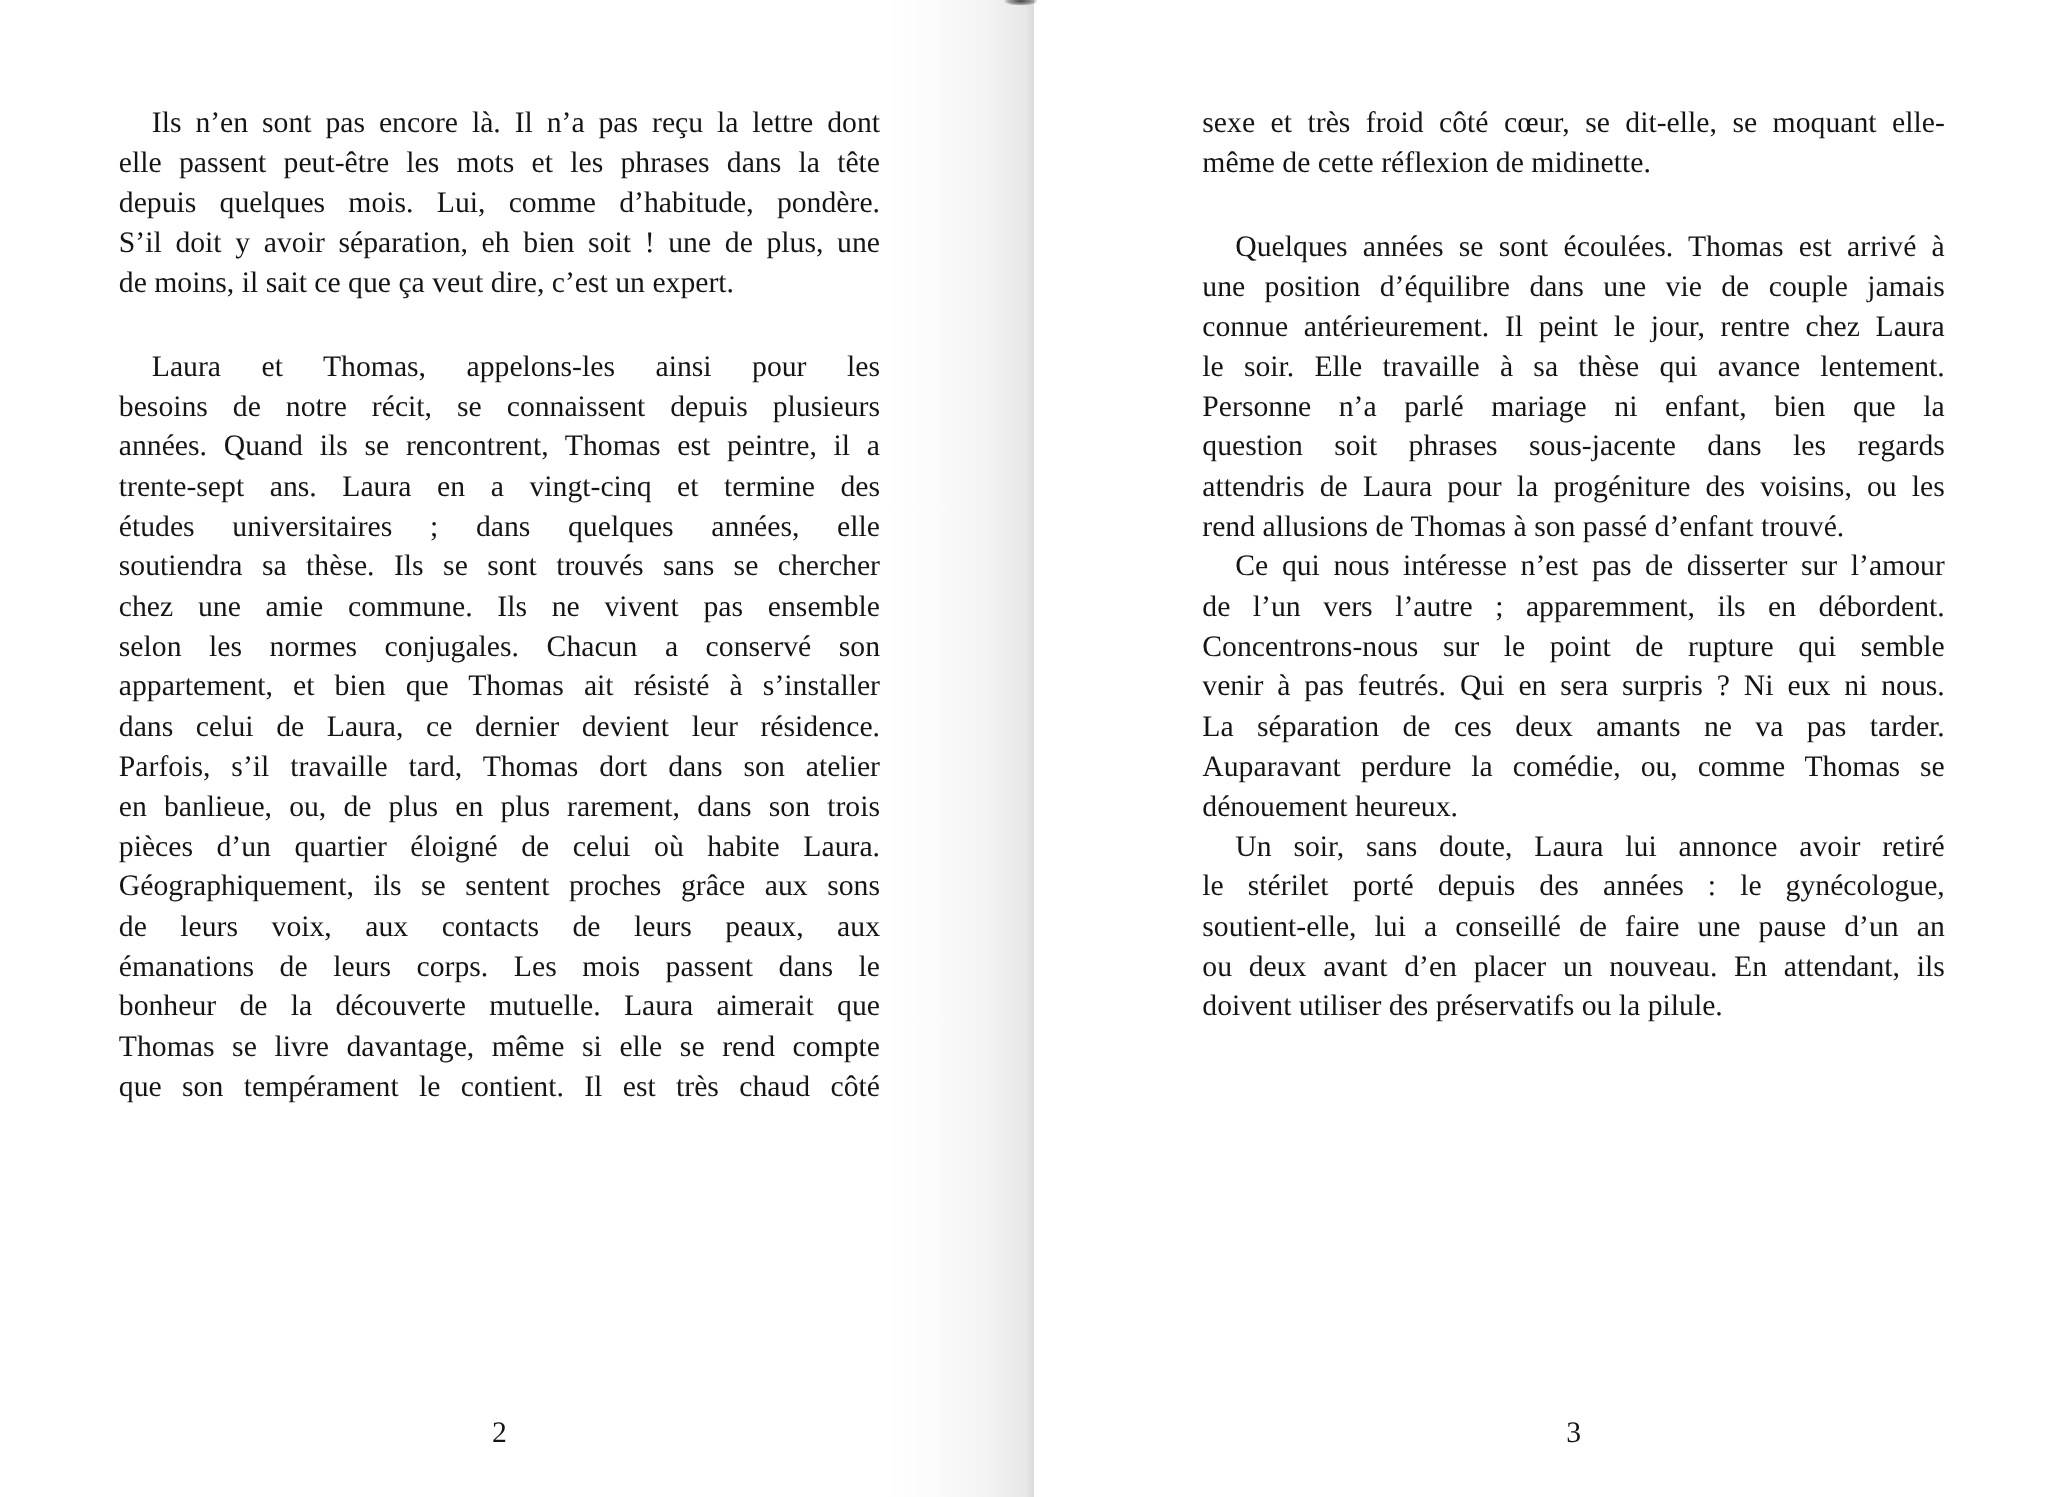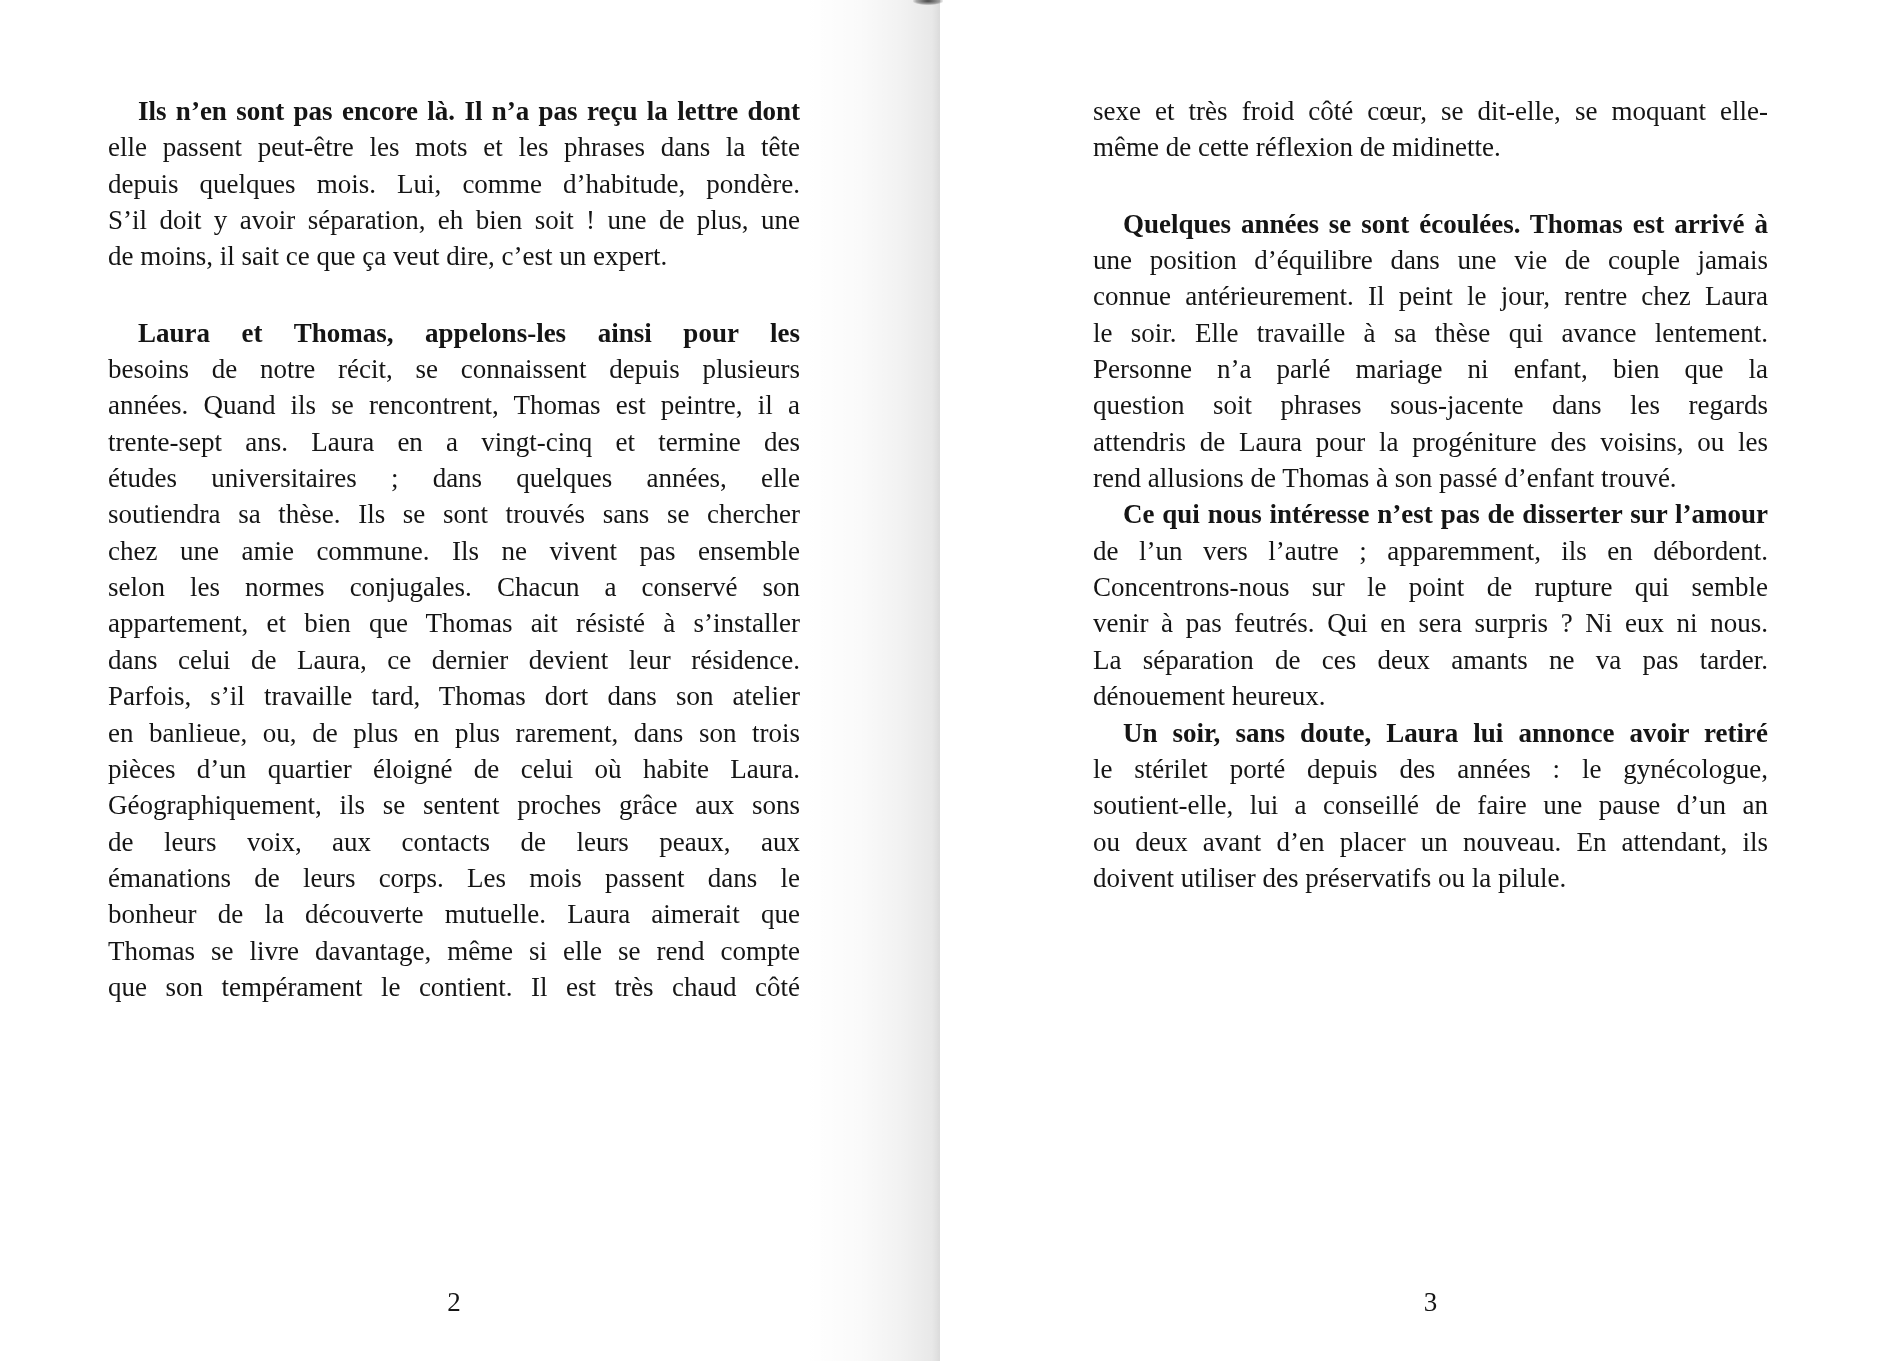--- a/index.html
+++ b/index.html
@@ -66,21 +66,21 @@
   .para.gap { margin-top: 40px; }
 
   .line {
     text-align: justify;
     text-align-last: justify;
     white-space: normal;
     overflow: hidden;
     height: 36.35px;
   }
   .line.last   { text-align-last: left; }
-  .line.indent { text-indent: 30px; font-weight: bold; }
+  .line.indent { text-indent: 30px; }
 
   .page-number {
     position: absolute;
     top: 1284px;
     font-size: 27px;
     line-height: 36px;
     text-align: center;
   }
   #left-page-number  { left: 108px; width: 692px; }
   #right-page-number { left: 133px; width: 675px; }
@@ -140,20 +140,21 @@
           <div class="line">question soit phrases sous-jacente dans les regards</div>
           <div class="line">attendris de Laura pour la progéniture des voisins, ou les</div>
           <div class="line last">rend allusions de Thomas à son passé d’enfant trouvé.</div>
         </div>
         <div class="para">
           <div class="line indent">Ce qui nous intéresse n’est pas de disserter sur l’amour</div>
           <div class="line">de l’un vers l’autre ; apparemment, ils en débordent.</div>
           <div class="line">Concentrons-nous sur le point de rupture qui semble</div>
           <div class="line">venir à pas feutrés. Qui en sera surpris ? Ni eux ni nous.</div>
           <div class="line">La séparation de ces deux amants ne va pas tarder.</div>
+          <div class="line">Auparavant perdure la comédie, ou, comme Thomas se</div>
           <div class="line last">dénouement heureux.</div>
         </div>
         <div class="para">
           <div class="line indent">Un soir, sans doute, Laura lui annonce avoir retiré</div>
           <div class="line">le stérilet porté depuis des années : le gynécologue,</div>
           <div class="line">soutient-elle, lui a conseillé de faire une pause d’un an</div>
           <div class="line">ou deux avant d’en placer un nouveau. En attendant, ils</div>
           <div class="line last">doivent utiliser des préservatifs ou la pilule.</div>
         </div>
       </div>

